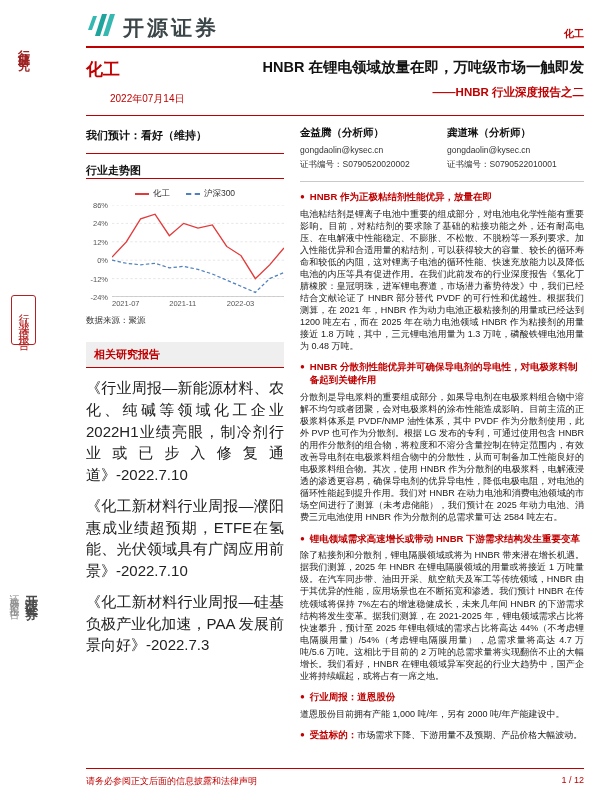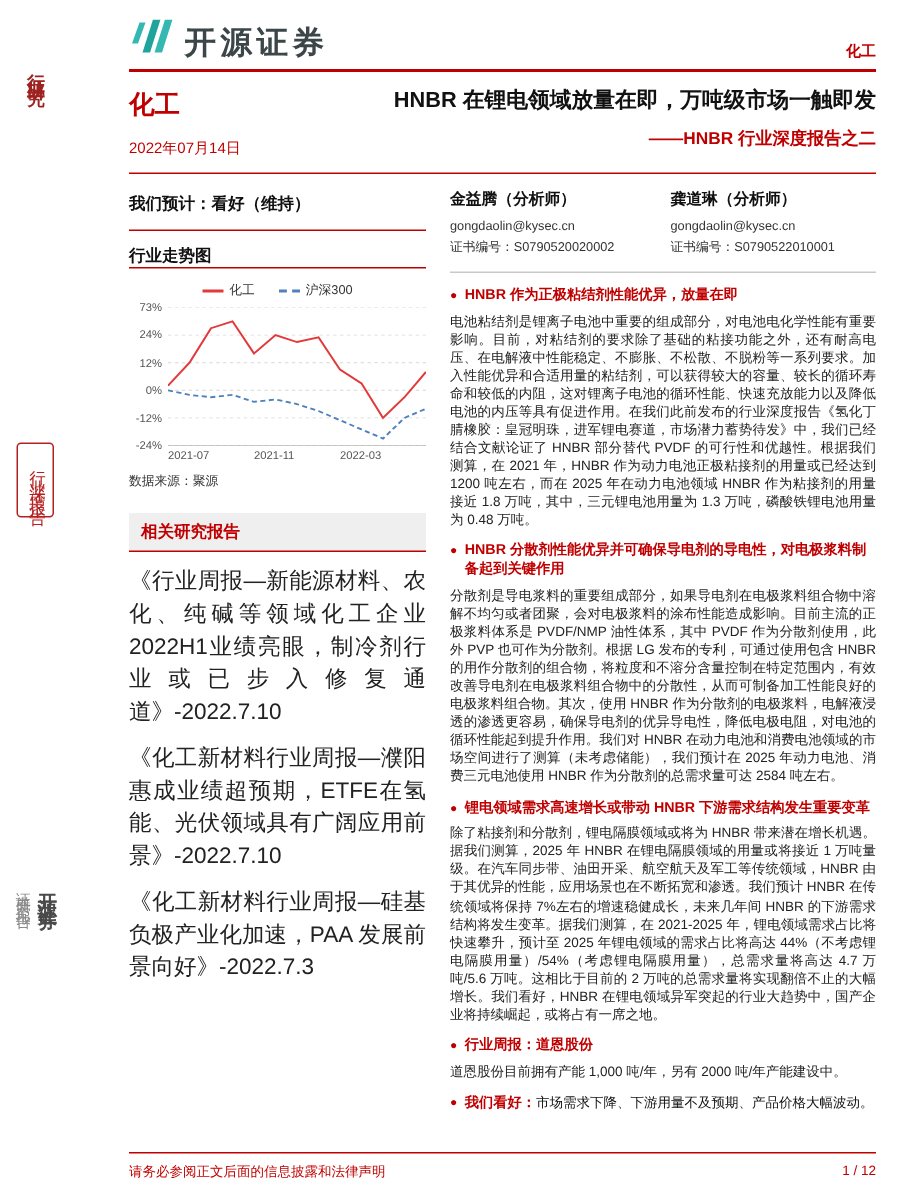--- a/index.html
+++ b/index.html
@@ -21,21 +21,21 @@
   .main{position:absolute;left:86px;right:16px;top:0;}
   .logo-row{display:flex;align-items:flex-end;justify-content:space-between;padding-top:8px;height:34px;}
   .logo{display:flex;align-items:center;gap:7px;}
   .logo-text{font-size:21px;font-weight:bold;color:#3c4648;letter-spacing:3px;}
   .cat-tag{font-size:10px;color:#c00000;font-weight:bold;padding-bottom:1px;}
   .rule-thick{height:2px;background:#c00000;margin-top:4px;}
   .rule-thin{height:1px;background:#c00000;}
 
   .head-row{display:flex;justify-content:space-between;align-items:flex-start;padding:10px 0 9px;}
   .industry{font-size:17px;font-weight:bold;color:#c00000;}
-  .date{font-size:10px;color:#c00000;margin-top:11px;}
+  .date{font-size:10px;color:#c00000;margin-top:11px;margin-left:24px;}
   .head-right{text-align:right;max-width:382px;}
   .title{font-size:14.5px;font-weight:bold;color:#111;line-height:1.3;}
   .subtitle{font-size:11.5px;color:#c00000;margin-top:8px;font-weight:bold;}
 
   .info-row{display:flex;gap:16px;margin-top:8px;}
   .left-col{width:198px;flex:none;}
   .right-col{flex:1;min-width:0;}
 
   .rating{font-size:11px;font-weight:bold;color:#111;padding:4px 0 10px;border-bottom:1px solid #c00000;}
   .trend-title{font-size:11px;font-weight:bold;padding:9px 0 0;border-bottom:1px solid #c00000;}
@@ -129,21 +129,21 @@
                 <span class="lg-line" style="border-top: 2px solid rgb(226, 58, 58);"></span>
                 <span>化工</span>
               </span>
               <span class="lg-item">
                 <span class="lg-line" style="border-top: 2px dashed rgb(79, 129, 189);"></span>
                 <span>沪深300</span>
               </span>
             </div>
           <div class="plot-row">
             <div class="y-labels">
-                <div style="top: 0px;">73%</div>
+                <div style="top: 0px;">86%</div>
                 <div style="top: 18.4px;">24%</div>
                 <div style="top: 36.8px;">12%</div>
                 <div style="top: 55.2px;">0%</div>
                 <div style="top: 73.6px;">-12%</div>
                 <div style="top: 92px;">-24%</div>
               </div>
             <div class="plot-area">
               <svg id="trend-svg" viewBox="0 0 150 90" preserveAspectRatio="none">
                   <line x1="0" y1="0" x2="150" y2="0" stroke="#d8d8d8" stroke-width="0.6" stroke-dasharray="2 2"></line>
                   <line x1="0" y1="18" x2="150" y2="18" stroke="#d8d8d8" stroke-width="0.6" stroke-dasharray="2 2"></line>
@@ -214,21 +214,21 @@
         <div class="section">
           <div class="sec-head">
             <span class="bullet">●</span>
             <span>行业周报：道恩股份</span>
           </div>
           <div class="sec-body">道恩股份目前拥有产能 1,000 吨/年，另有 2000 吨/年产能建设中。</div>
         </div>
 
         <div class="risk">
           <span class="bullet" style="color:#c00000;">●</span>
-          <span><span class="label">我们看好：</span><span>市场需求下降、下游用量不及预期、产品价格大幅波动。</span></span>
+          <span><span class="label">受益标的：</span><span>市场需求下降、下游用量不及预期、产品价格大幅波动。</span></span>
         </div>
       </div>
     </div>
   </div>
 
   <div class="footer">
     <span>请务必参阅正文后面的信息披露和法律声明</span>
     <span>1 / 12</span>
   </div>
 </div>

